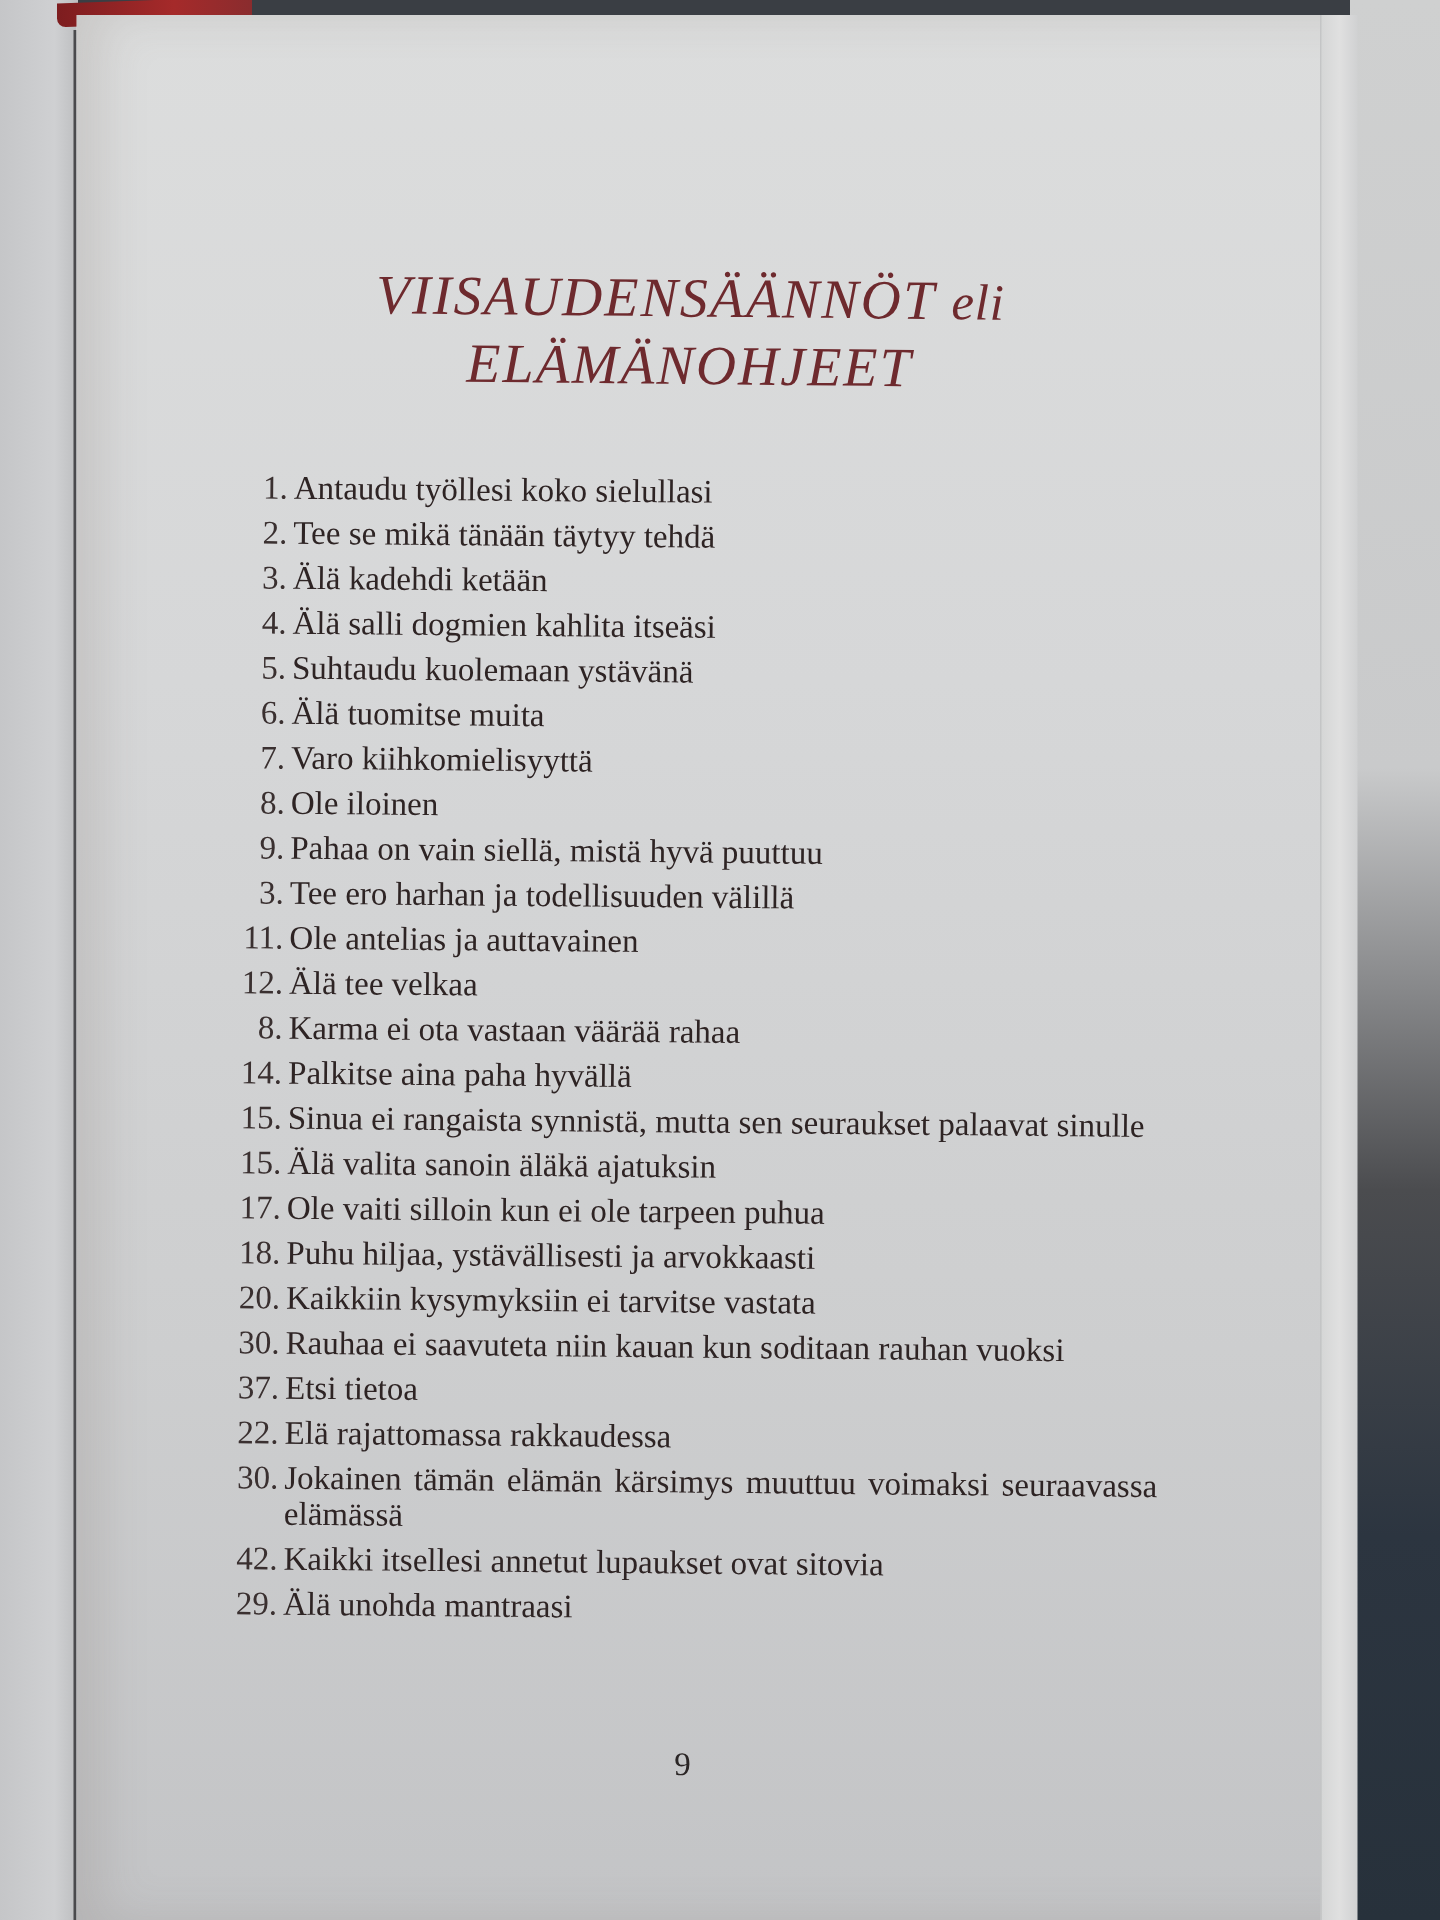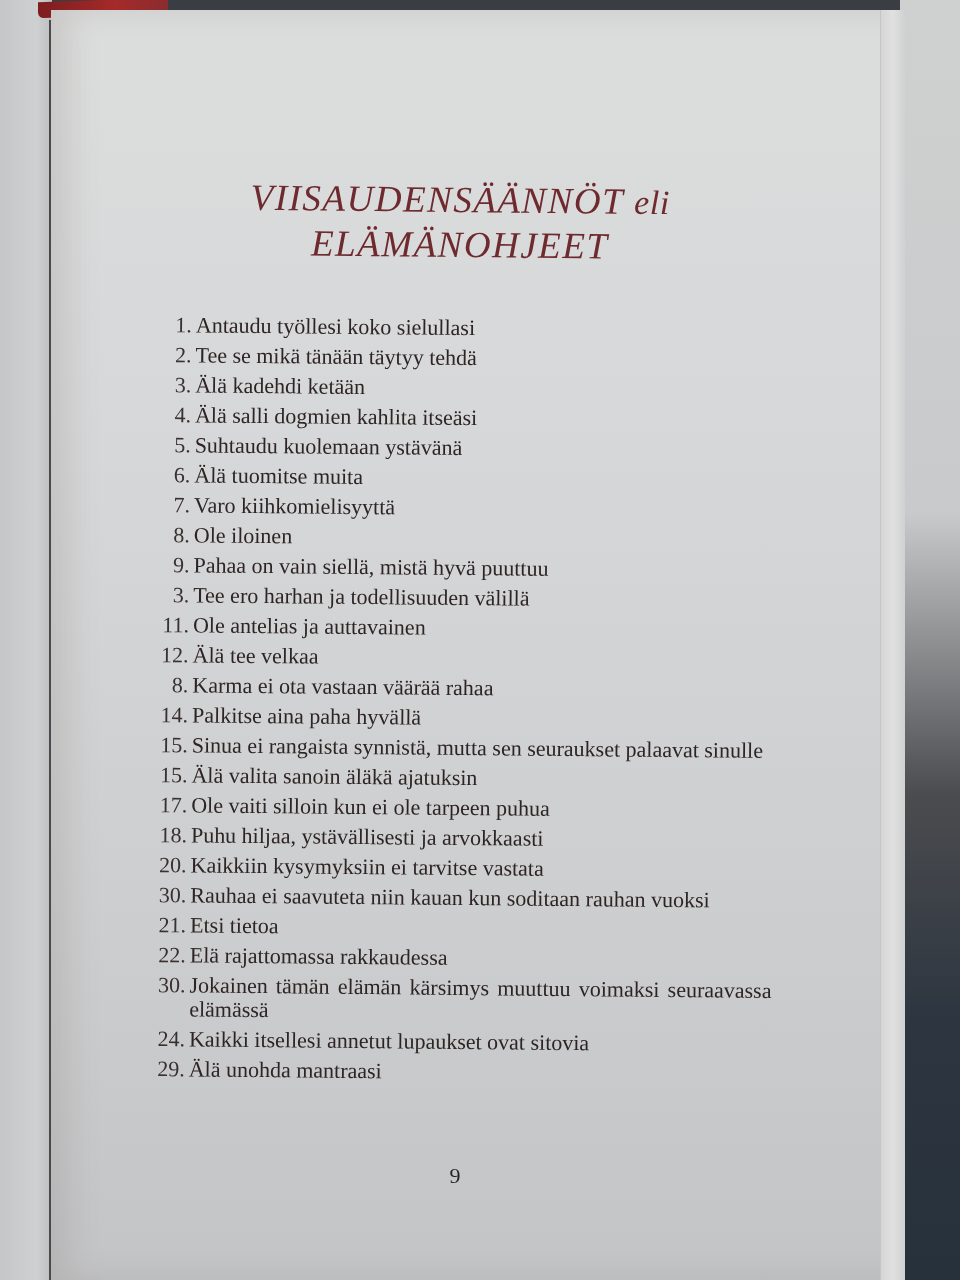--- a/index.html
+++ b/index.html
@@ -159,33 +159,33 @@
     </li>
   <li class="rule">
       <span class="num">20.</span>
       <span class="txt">Kaikkiin kysymyksiin ei tarvitse vastata</span>
     </li>
   <li class="rule wrap">
       <span class="num">30.</span>
       <span class="txt">Rauhaa ei saavuteta niin kauan kun soditaan rauhan vuoksi</span>
     </li>
   <li class="rule">
-      <span class="num">21.</span>
+      <span class="num">37.</span>
       <span class="txt">Etsi tietoa</span>
     </li>
   <li class="rule">
       <span class="num">22.</span>
       <span class="txt">Elä rajattomassa rakkaudessa</span>
     </li>
   <li class="rule wrap">
       <span class="num">30.</span>
       <span class="txt">Jokainen tämän elämän kärsimys muuttuu voimaksi seuraavassa elämässä</span>
     </li>
   <li class="rule">
-      <span class="num">24.</span>
+      <span class="num">42.</span>
       <span class="txt">Kaikki itsellesi annetut lupaukset ovat sitovia</span>
     </li>
   <li class="rule">
       <span class="num">29.</span>
       <span class="txt">Älä unohda mantraasi</span>
     </li>
 </ol>
 
 <div class="page-number">9</div>
 

